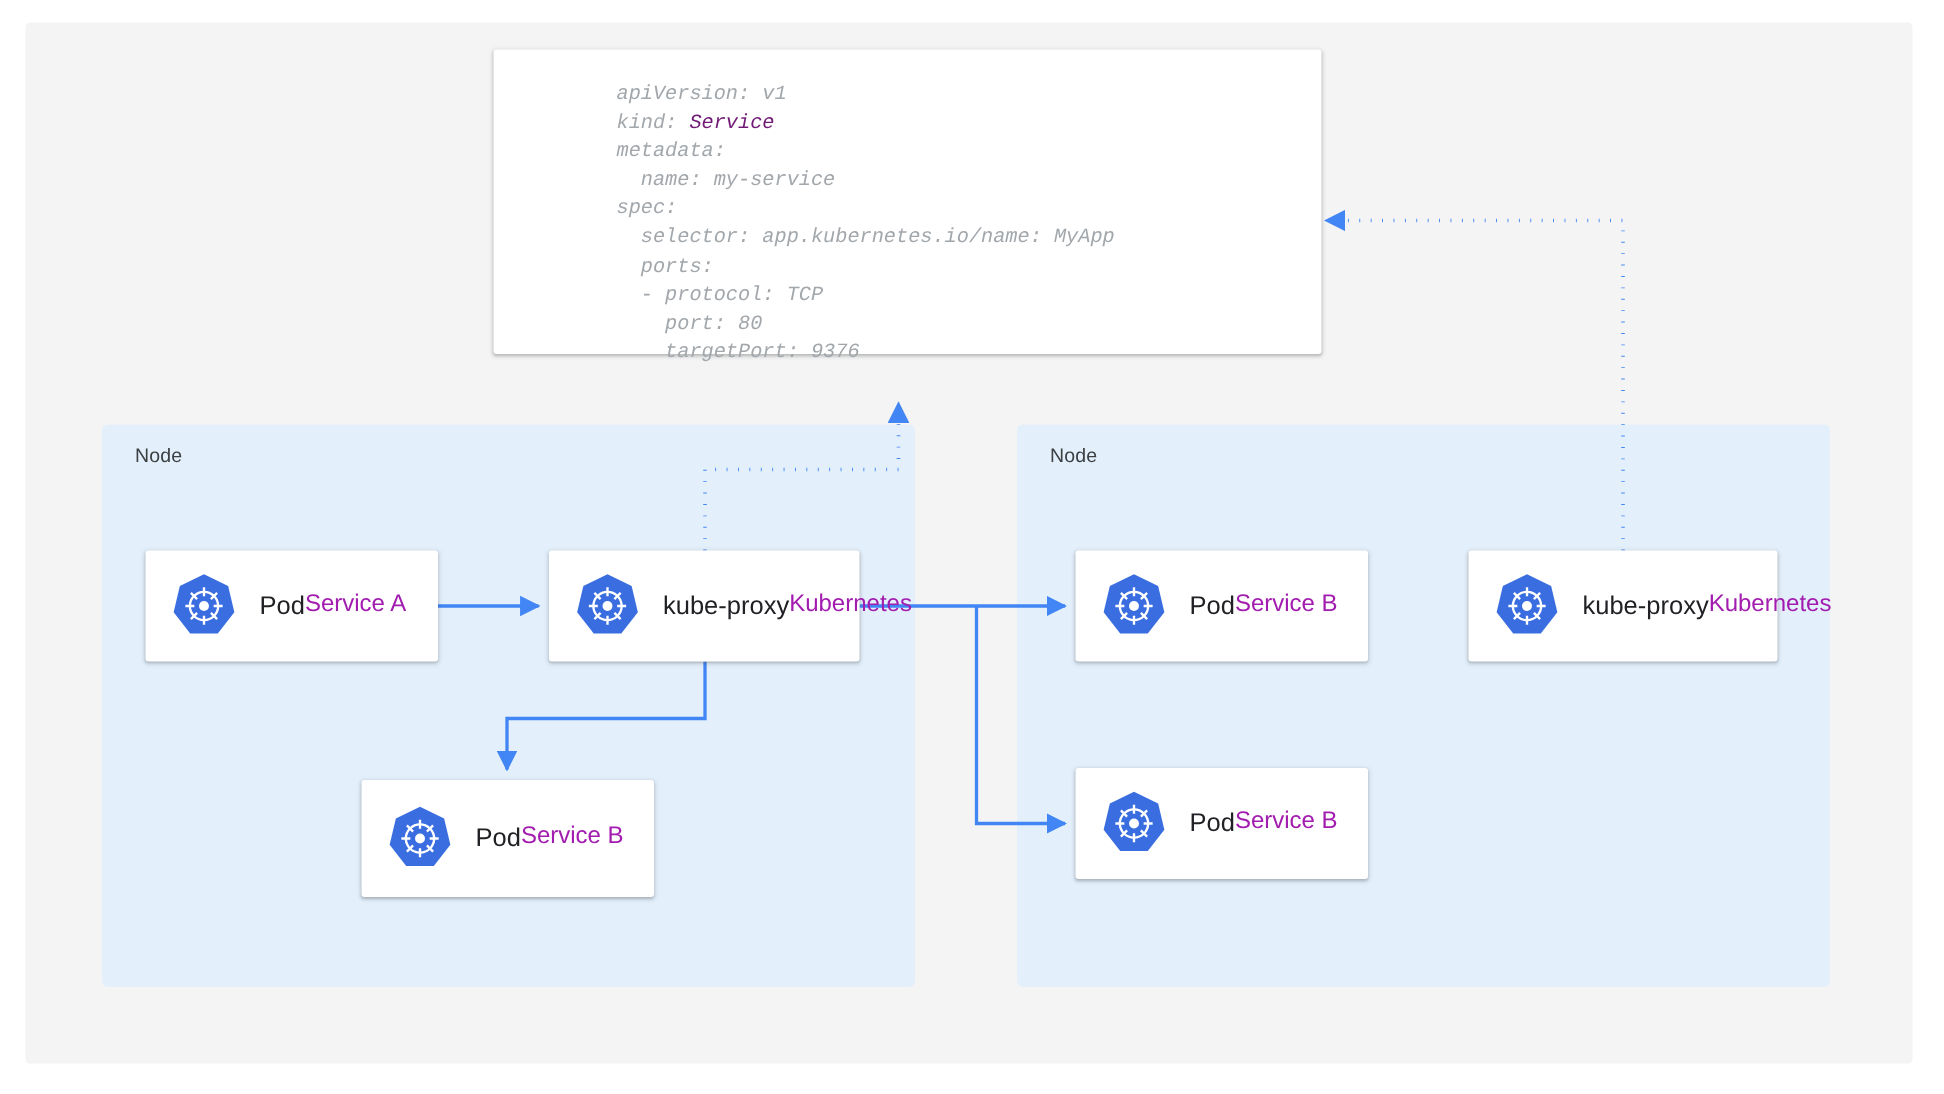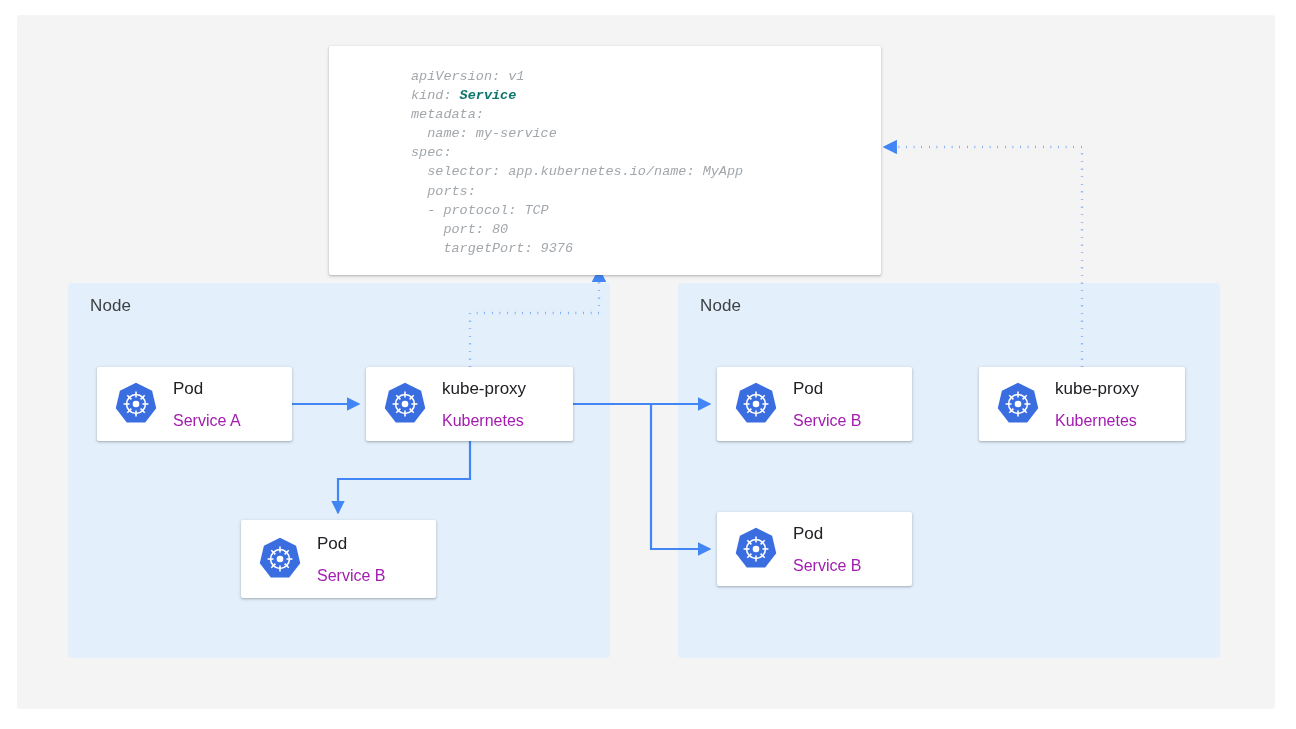--- a/index.html
+++ b/index.html
@@ -37,21 +37,21 @@
   
   .node-panel {
     position: absolute;
     background: #e3f0fc;
     border-radius: 4px;
   }
   .node-label {
     position: absolute;
     left: 22px;
     top: 13px;
-    font-size: 17px;
+    font-size: 13px;
     color: #3c4043;
     letter-spacing: .1px;
     white-space: nowrap;
   }
   
   .card {
     position: absolute;
     background: #ffffff;
     border-radius: 2px;
     box-shadow: 0 1px 2px rgba(60,64,67,.28), 0 1px 3px 1px rgba(60,64,67,.10);
@@ -60,62 +60,61 @@
   }
   .card-icon {
     width: 46px;
     height: 46px;
     margin-left: 16px;
     flex: 0 0 auto;
   }
   .card-text {
     margin-left: 14px;
     display: flex;
-    flex-direction: column;
+    flex-direction: row;
     justify-content: center;
     line-height: 1.24;
-    gap: 12px;
   }
   .card-title {
     font-size: 17px;
     color: #202124;
     white-space: nowrap;
   }
   .card-sub {
     font-size: 16px;
     color: #a21caf;
     white-space: nowrap;
   }
   
   #manifest {
     position: absolute;
     left: 329px;
-    top: 46px;
+    top: 33px;
     width: 552px;
-    height: 229px;
+    height: 203px;
     background: #ffffff;
     border-radius: 2px;
     box-shadow: 0 1px 2px rgba(60,64,67,.26), 0 1px 3px 1px rgba(60,64,67,.10);
   }
   #manifest-code {
     position: absolute;
     left: 82px;
     top: 21px;
     margin: 0;
     font-family: "Liberation Mono", "DejaVu Sans Mono", monospace;
     font-style: italic;
     font-size: 13.5px;
     line-height: 19.1px;
     color: #a2a7ac;
     white-space: pre;
   }
   #manifest-code b {
-    font-weight: bold;
+    font-weight: normal;
     font-style: italic;
-    color: #0f766e;
+    color: #701a75;
   }
 </style>
 </head>
 <body>
 
 <div id="screen">
 
   <div id="canvas"></div>
 
   <div class="node-panel" style="left:68px; top:283px; width:542px; height:375px;">

